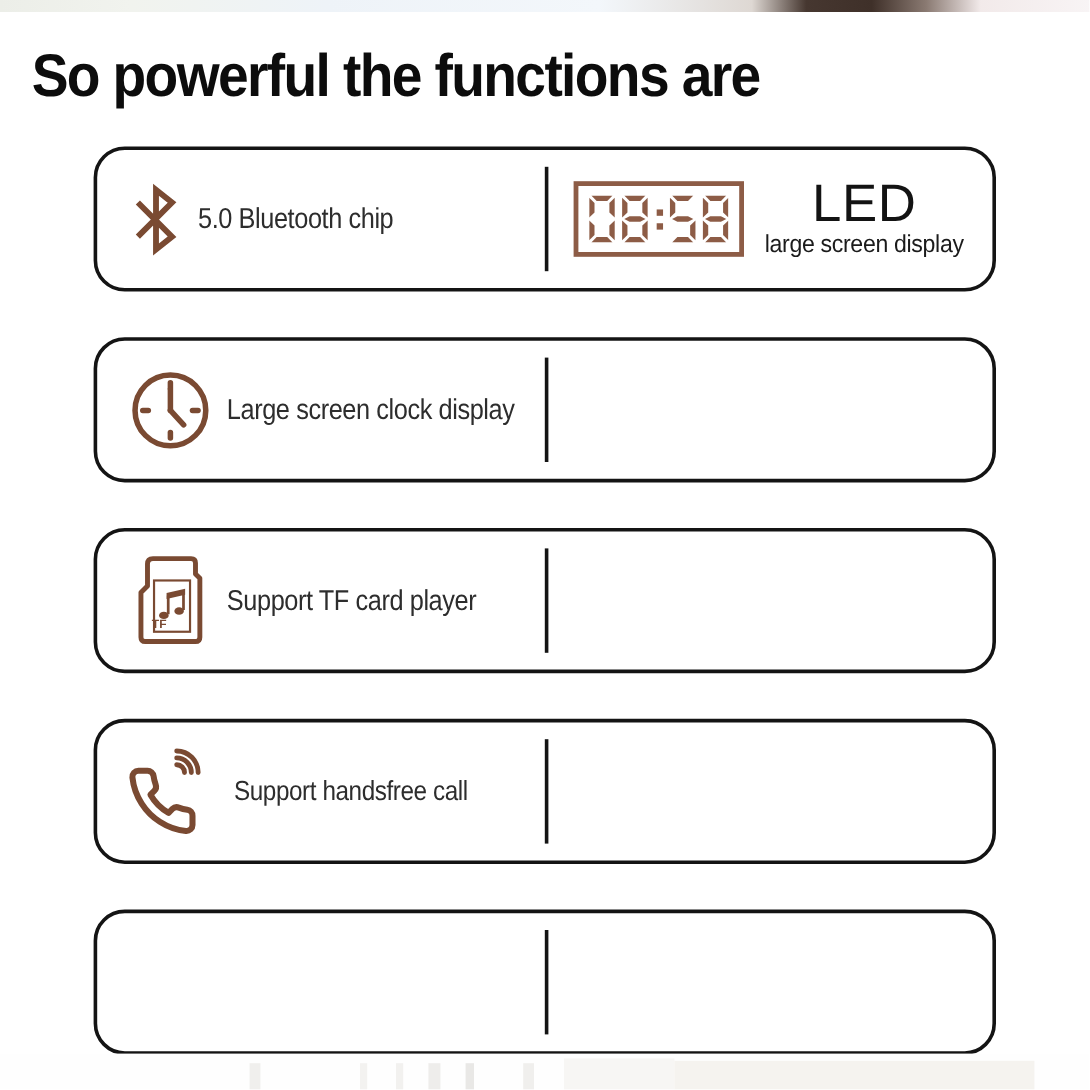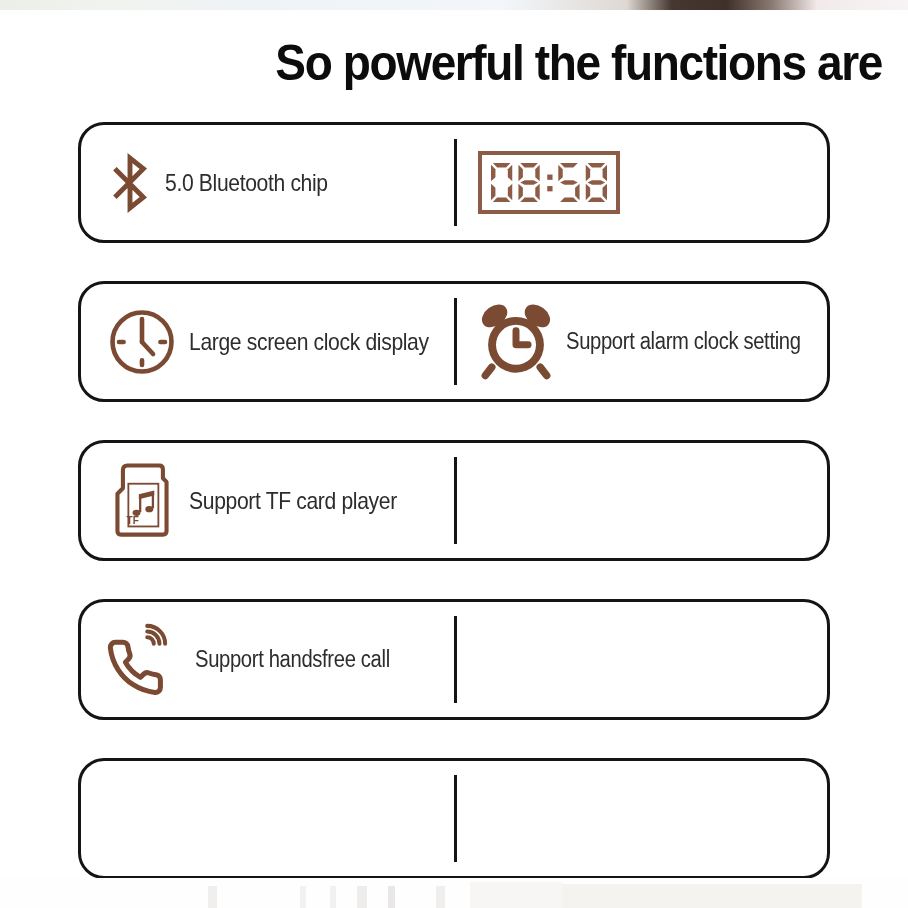--- a/index.html
+++ b/index.html
@@ -8,21 +8,21 @@
     --card-border:#141414;
     --text-dark:#2d2d2d;
   }
   *{box-sizing:border-box}
   html,body{margin:0;padding:0;background:#fff}
   body{width:908px;height:908px;font-family:"Liberation Sans","DejaVu Sans",sans-serif;position:relative;overflow:hidden}
 
   .top-strip{height:10px;width:100%;
     background:linear-gradient(90deg,#eceee8 0%,#f1f3ee 12%,#eef3f8 30%,#f3f7fb 55%,#ded8d3 69%,#463730 74%,#3f3029 80%,#8a7a72 85%,#f2eaea 90%,#f8f4f5 100%);}
 
-  .title-wrap{margin-top:24px;text-align:right}
+  .title-wrap{margin-top:24px;text-align:left}
   .title{display:inline-block;font-size:50px;font-weight:bold;color:#0c0c0c;
     letter-spacing:-1.5px;transform:scaleX(0.92);transform-origin:center;white-space:nowrap}
 
   .features{margin:30px 78px 0;display:flex;flex-direction:column;gap:38px}
   .card{height:121px;border:3px solid var(--card-border);border-radius:26px;
     position:relative;display:flex;align-items:stretch;background:#fff}
   .divider{position:absolute;left:50%;top:14px;bottom:14px;width:3px;background:var(--card-border)}
   .half{width:50%;display:flex;align-items:center}
   .half.left{padding-left:26px}
   .half.right{padding-left:24px}
@@ -96,20 +96,24 @@
             <polygon points="78,22 83,19.5 93,19.5 98,22 93,24.5 83,24.5"></polygon>
             <polygon points="109,0 129,0 124,5 114,5"></polygon>
             <polygon points="131,2 131,20.5 126,16 126,7"></polygon>
             <polygon points="131,23.5 131,42 126,37 126,28"></polygon>
             <polygon points="109,44 114,39 124,39 129,44"></polygon>
             <polygon points="107,23.5 112,28 112,37 107,42"></polygon>
             <polygon points="107,2 112,7 112,16 107,20.5"></polygon>
             <polygon points="109,22 114,19.5 124,19.5 129,22 124,24.5 114,24.5"></polygon>
           </svg>
       </div>
+      <div class="led-text">
+        <div class="led-title">LED</div>
+        <span class="led-sub">large screen display</span>
+      </div>
     </div>
   </div>
 
   <div class="card">
     <div class="half left">
       <span class="icon">
         <svg width="70" height="70" viewBox="0 0 76 76">
           <circle cx="38" cy="38" r="32" fill="none" stroke="currentColor" stroke-width="5"></circle>
           <g stroke="currentColor" stroke-width="5" stroke-linecap="round">
             <line x1="38" y1="13" x2="38" y2="18"></line>
@@ -117,34 +121,20 @@
             <line x1="38" y1="58" x2="38" y2="63"></line>
             <line x1="13" y1="38" x2="18" y2="38"></line>
             <line x1="38" y1="38" x2="38" y2="19"></line>
             <line x1="38" y1="38" x2="50" y2="51"></line>
           </g>
         </svg>
       </span>
       <span class="label">Large screen clock display</span>
     </div>
     <div class="divider"></div>
-    <div class="half right">
-      <span class="icon">
-        <svg width="76" height="80" viewBox="0 0 80 86">
-          <ellipse cx="17" cy="15" rx="15" ry="10.5" transform="rotate(-36 17 15)" fill="currentColor"></ellipse>
-          <ellipse cx="63" cy="15" rx="15" ry="10.5" transform="rotate(36 63 15)" fill="currentColor"></ellipse>
-          <line x1="14" y1="70" x2="7" y2="79" stroke="currentColor" stroke-width="8" stroke-linecap="round"></line>
-          <line x1="66" y1="70" x2="73" y2="79" stroke="currentColor" stroke-width="8" stroke-linecap="round"></line>
-          <circle cx="40" cy="46" r="30" fill="currentColor"></circle>
-          <circle cx="40" cy="46" r="21.5" fill="#fff"></circle>
-          <path d="M40,31 V46 H53" fill="none" stroke="currentColor" stroke-width="7.5" stroke-linecap="round" stroke-linejoin="round"></path>
-        </svg>
-      </span>
-      <span class="label">Support alarm clock setting</span>
-    </div>
   </div>
 
   <div class="card">
     <div class="half left">
       <span class="icon">
         <svg width="70" height="80" viewBox="0 0 76 88">
           <path d="M24,5 H57 Q61,5 61,9 V19 L65,23 V77 Q65,81 61,81 H15 Q11,81 11,77 V36 L17,30 V10 Q17,5 22,5 Z" fill="none" stroke="currentColor" stroke-width="4.5" stroke-linejoin="round"></path>
           <rect x="23" y="25" width="33" height="47" fill="none" stroke="currentColor" stroke-width="2"></rect>
           <ellipse cx="32" cy="57" rx="4.4" ry="3.4" fill="currentColor"></ellipse>
           <ellipse cx="46" cy="53" rx="4.4" ry="3.4" fill="currentColor"></ellipse>

